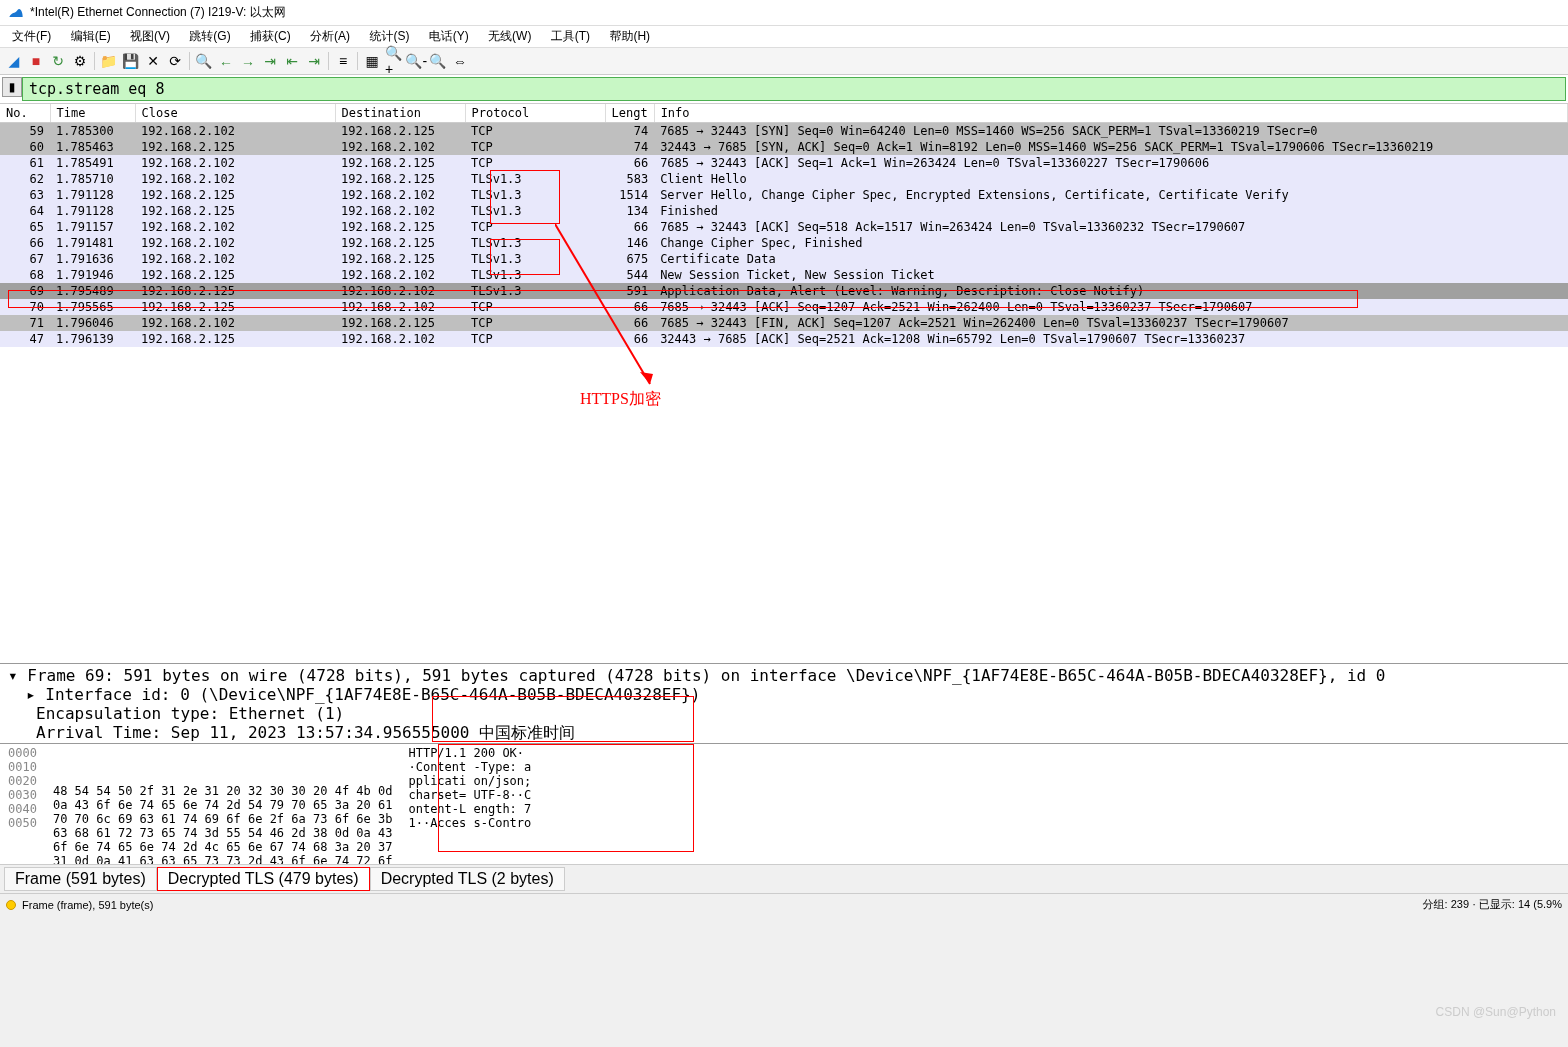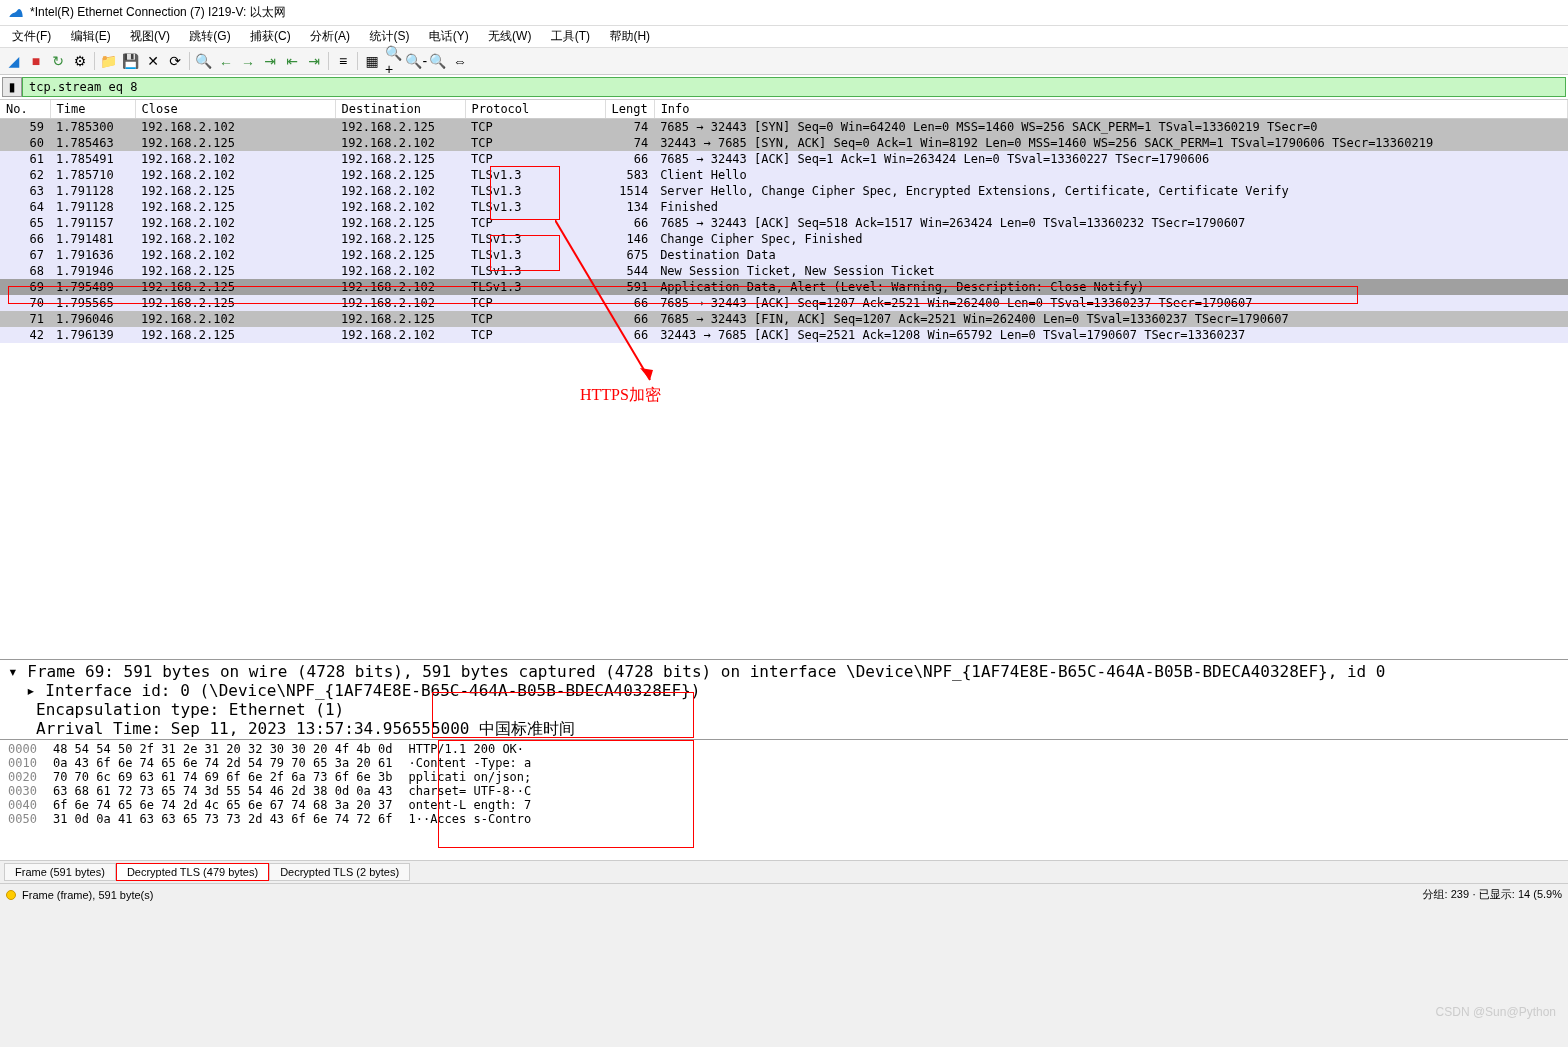--- a/index.html
+++ b/index.html
@@ -6,38 +6,38 @@
 body { font-family: "Microsoft YaHei", "Segoe UI", sans-serif; font-size: 12px; background: #f0f0f0; width: 1568px; height: 1047px; overflow: hidden; position: relative; }
 .titlebar { background: #fff; padding: 4px 8px; border-bottom: 1px solid #ddd; display: flex; align-items: center; }
 .titlebar .logo { width: 16px; height: 16px; margin-right: 6px; }
 .menubar { background: #fff; padding: 2px 4px; border-bottom: 1px solid #ddd; }
 .menubar span { padding: 2px 8px; cursor: default; }
 .toolbar { background: #f5f5f5; padding: 3px 4px; border-bottom: 1px solid #ccc; display: flex; align-items: center; gap: 2px; }
 .toolbar .tbtn { width: 20px; height: 20px; display: inline-flex; align-items: center; justify-content: center; border: 1px solid transparent; cursor: pointer; font-size: 14px; }
 .toolbar .sep { width: 1px; height: 18px; background: #ccc; margin: 0 2px; }
 .filterbar { background: #fff; padding: 2px; border-bottom: 1px solid #ccc; display: flex; }
 .filterbar .filter-icon { width: 20px; height: 20px; display: flex; align-items: center; justify-content: center; border: 1px solid #999; background: #e8e8e8; }
-.filterbar input { flex: 1; border: 1px solid #4caf50; background: #c8f7c5; padding: 2px 6px; font-family: monospace; font-size: 12px; }
+.filterbar input { flex: 1; border: 1px solid #4caf50; background: #c8f7c5; padding: 2px 6px; font-family: monospace; font-size: 15px; }
 .packet-list { background: #fff; height: 560px; overflow: auto; border-bottom: 1px solid #999; position: relative; }
 .packet-list table { width: 100%; border-collapse: collapse; font-family: monospace; font-size: 12px; }
 .packet-list th { text-align: left; padding: 2px 6px; background: #fff; border-right: 1px solid #ddd; border-bottom: 1px solid #ccc; font-weight: normal; position: sticky; top: 0; }
 .packet-list td { padding: 1px 6px; white-space: nowrap; }
 .row-gray { background: #bfbfbf; }
 .row-light { background: #e8e8fb; }
 .row-sel { background: #a0a0a0; }
 .red-box { position: absolute; border: 1px solid red; pointer-events: none; }
 .red-text { position: absolute; color: red; font-size: 16px; font-family: "Microsoft YaHei"; }
 .arrow { position: absolute; pointer-events: none; }
 .details-pane { background: #fff; height: 80px; overflow: auto; border-bottom: 1px solid #999; font-family: monospace; font-size: 16px; padding: 2px 8px; position: relative; }
 .details-pane .line { white-space: nowrap; }
 .hex-pane { background: #fff; height: 120px; overflow: auto; font-family: monospace; font-size: 12px; display: flex; position: relative; }
 .hex-offsets { color: #888; padding: 2px 8px; }
-.hex-bytes { padding: 2px 8px; }
+.hex-bytes { padding: 2px 8px; margin-top: 38px; }
 .hex-ascii { padding: 2px 8px; }
-.tabs-bar { background: #f0f0f0; border-top: 1px solid #ccc; padding: 2px 4px; display: flex; gap: 0; font-size: 11px; }
+.tabs-bar { background: #f0f0f0; border-top: 1px solid #ccc; padding: 2px 4px; display: flex; gap: 0; font-size: 16px; }
 .tabs-bar .tab { padding: 2px 10px; border: 1px solid #ccc; background: #f8f8f8; cursor: pointer; }
 .tabs-bar .tab.active { background: #fff; }
 .statusbar { background: #f0f0f0; border-top: 1px solid #ccc; padding: 2px 6px; display: flex; align-items: center; justify-content: space-between; font-size: 11px; height: 22px; }
 .status-left { display: flex; align-items: center; gap: 6px; }
 .status-dot { width: 10px; height: 10px; border-radius: 50%; background: #ffcc00; border: 1px solid #cc9900; }
 .watermark { position: absolute; right: 12px; bottom: 28px; color: #ccc; font-size: 12px; }
 </style>
 </head>
 <body>
 
@@ -180,21 +180,21 @@
           <td style="text-align:right">146</td>
           <td>Change Cipher Spec, Finished</td>
         </tr>
         <tr class="row-light">
           <td style="text-align:right">67</td>
           <td>1.791636</td>
           <td>192.168.2.102</td>
           <td>192.168.2.125</td>
           <td>TLSv1.3</td>
           <td style="text-align:right">675</td>
-          <td>Destination Data</td>
+          <td>Certificate Data</td>
         </tr>
         <tr class="row-light">
           <td style="text-align:right">68</td>
           <td>1.791946</td>
           <td>192.168.2.125</td>
           <td>192.168.2.102</td>
           <td>TLSv1.3</td>
           <td style="text-align:right">544</td>
           <td>New Session Ticket, New Session Ticket</td>
         </tr>
@@ -219,21 +219,21 @@
         <tr class="row-gray">
           <td style="text-align:right">71</td>
           <td>1.796046</td>
           <td>192.168.2.102</td>
           <td>192.168.2.125</td>
           <td>TCP</td>
           <td style="text-align:right">66</td>
           <td>7685 → 32443 [FIN, ACK] Seq=1207 Ack=2521 Win=262400 Len=0 TSval=13360237 TSecr=1790607</td>
         </tr>
         <tr class="row-light">
-          <td style="text-align:right">42</td>
+          <td style="text-align:right">47</td>
           <td>1.796139</td>
           <td>192.168.2.125</td>
           <td>192.168.2.102</td>
           <td>TCP</td>
           <td style="text-align:right">66</td>
           <td>32443 → 7685 [ACK] Seq=2521 Ack=1208 Win=65792 Len=0 TSval=1790607 TSecr=13360237</td>
         </tr>
       </tbody>
   </table>
   <div class="red-box" style="left:490px; top:66px; width:70px; height:54px;"></div>

